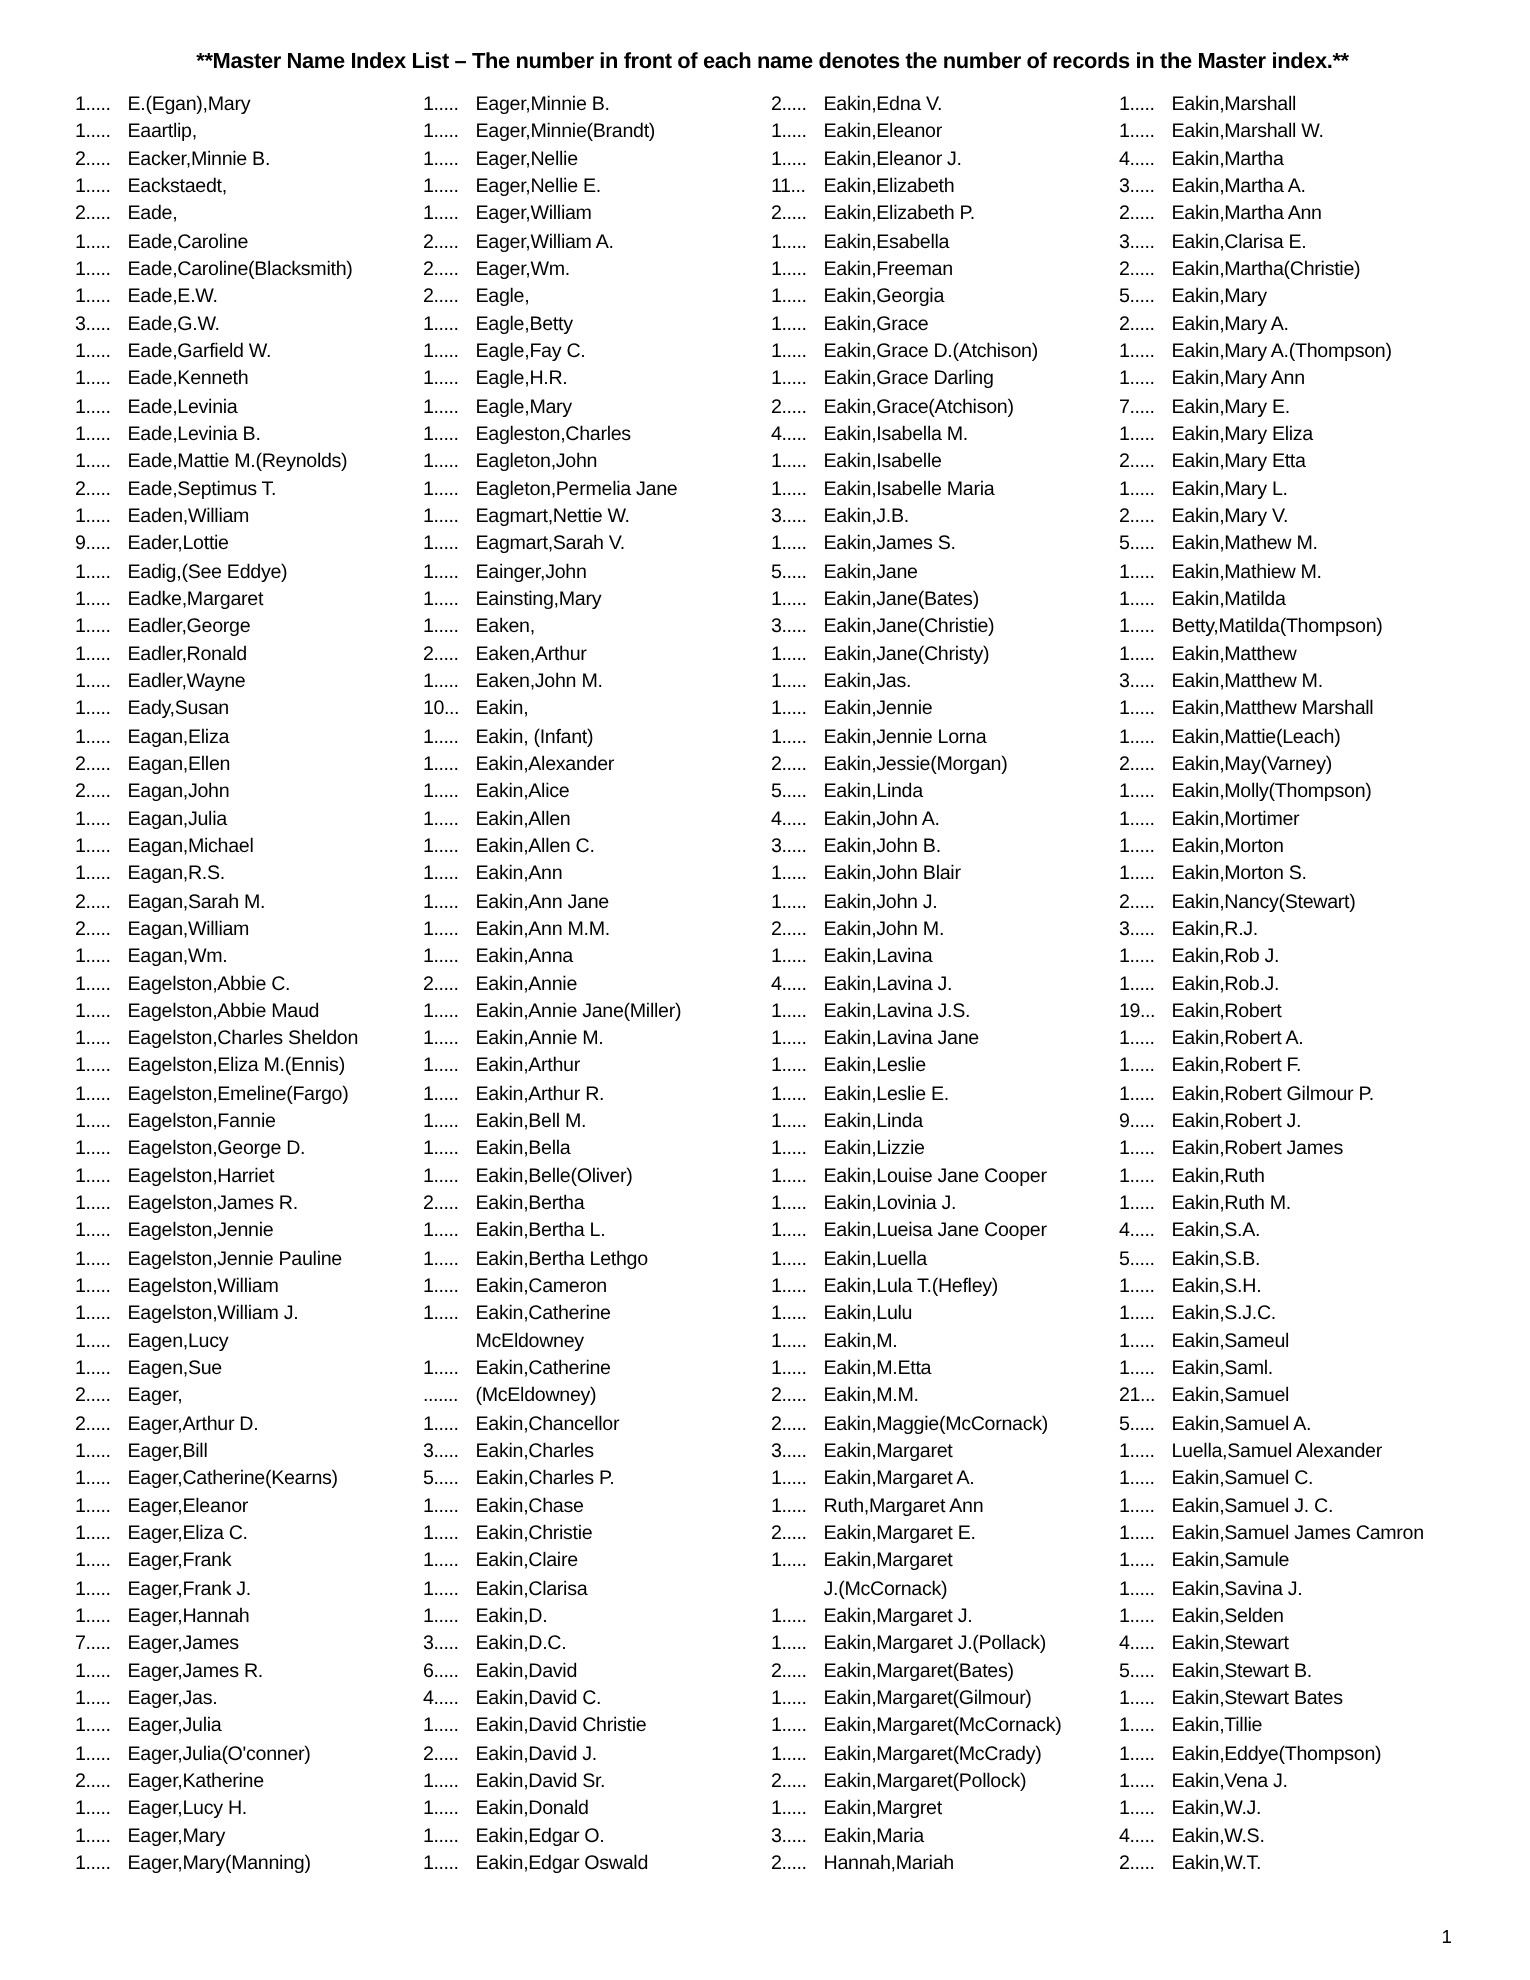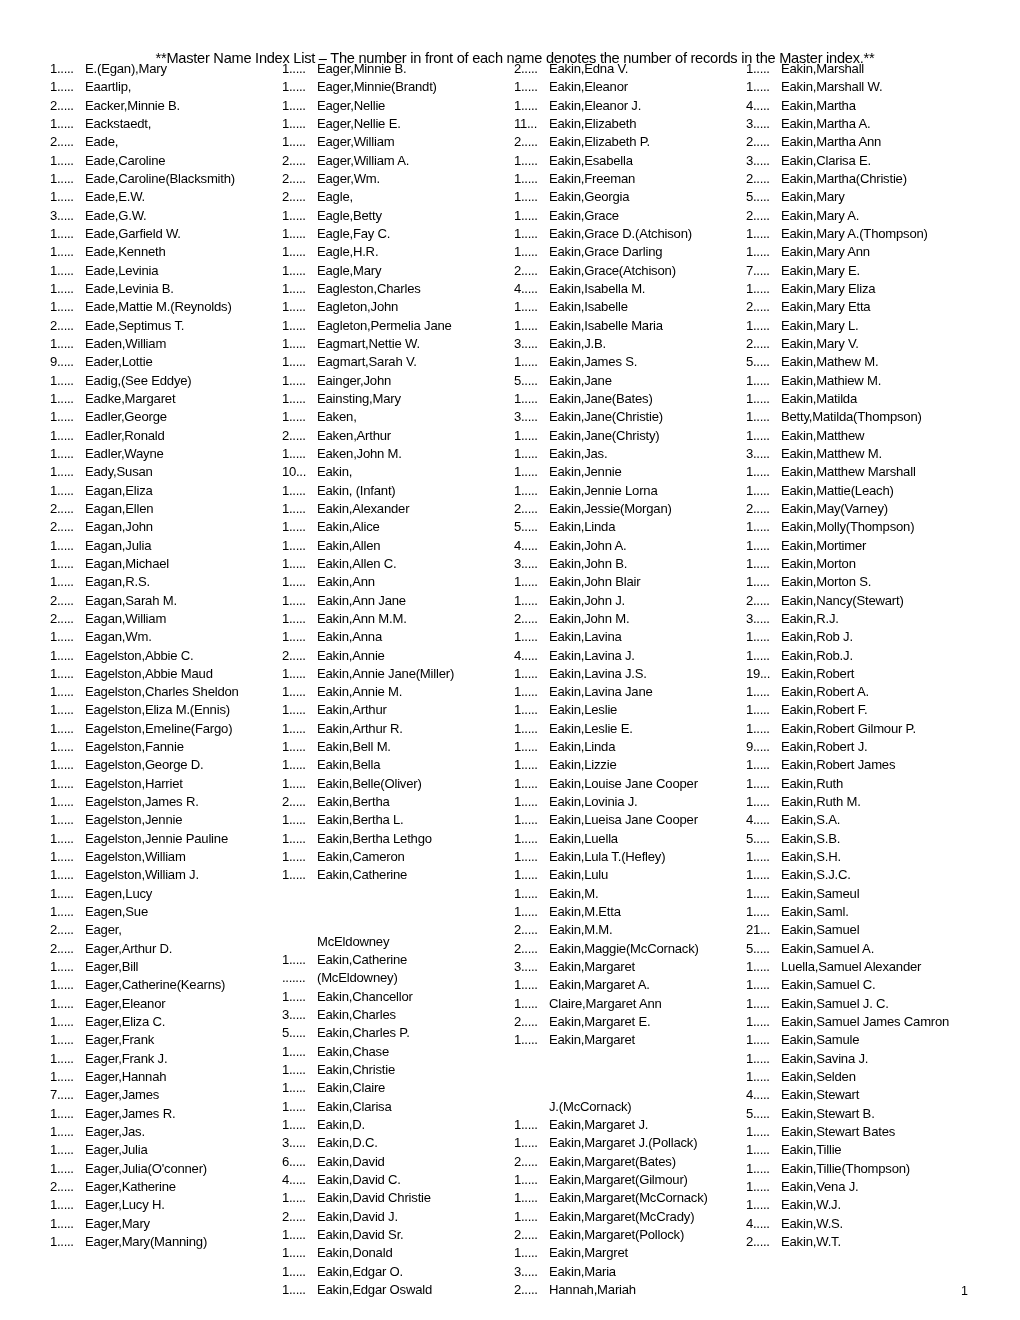--- a/index.html
+++ b/index.html
@@ -18,25 +18,25 @@
   .page {
     position: absolute;
     left: 0; top: 0;
     width: 1020px;
     height: 1320px;
     padding: 0;
   }
   .doc-title {
     position: absolute;
     left: 50px;
-    top: 50px;
+    top: 33px;
     width: 930px;
     text-align: center;
     font-size: 14.6px;
-    font-weight: normal;
+    font-weight: bold;
     letter-spacing: -0.25px;
     white-space: nowrap;
     line-height: 1.2;
   }
   .columns {
     position: absolute;
     left: 50px;
     top: 60px;
     width: 950px;
     display: flex;
@@ -63,21 +63,20 @@
     flex: 0 0 auto;
     min-width: 35px;
     letter-spacing: -0.3px;
   }
   .entry .name {
     flex: 1 1 auto;
     letter-spacing: -0.2px;
   }
   .entry.indent .name {
     padding-left: 0;
-    margin-top: 48px;
   }
   .page-number {
     position: absolute;
     right: 52px;
     bottom: 22px;
     font-size: 12.5px;
     text-align: right;
   }
 </style>
 </head>
@@ -812,21 +811,21 @@
         <div class="entry">
           <span class="count">3.....</span>
           <span class="name">Eakin,Margaret</span>
         </div>
         <div class="entry">
           <span class="count">1.....</span>
           <span class="name">Eakin,Margaret A.</span>
         </div>
         <div class="entry">
           <span class="count">1.....</span>
-          <span class="name">Claire,Margaret Ann</span>
+          <span class="name">Ruth,Margaret Ann</span>
         </div>
         <div class="entry">
           <span class="count">2.....</span>
           <span class="name">Eakin,Margaret E.</span>
         </div>
         <div class="entry">
           <span class="count">1.....</span>
           <span class="name">Eakin,Margaret</span>
         </div>
         <div class="entry indent">
@@ -1110,21 +1109,21 @@
         <div class="entry">
           <span class="count">1.....</span>
           <span class="name">Eakin,Stewart Bates</span>
         </div>
         <div class="entry">
           <span class="count">1.....</span>
           <span class="name">Eakin,Tillie</span>
         </div>
         <div class="entry">
           <span class="count">1.....</span>
-          <span class="name">Eakin,Tillie(Thompson)</span>
+          <span class="name">Eakin,Eddye(Thompson)</span>
         </div>
         <div class="entry">
           <span class="count">1.....</span>
           <span class="name">Eakin,Vena J.</span>
         </div>
         <div class="entry">
           <span class="count">1.....</span>
           <span class="name">Eakin,W.J.</span>
         </div>
         <div class="entry">

